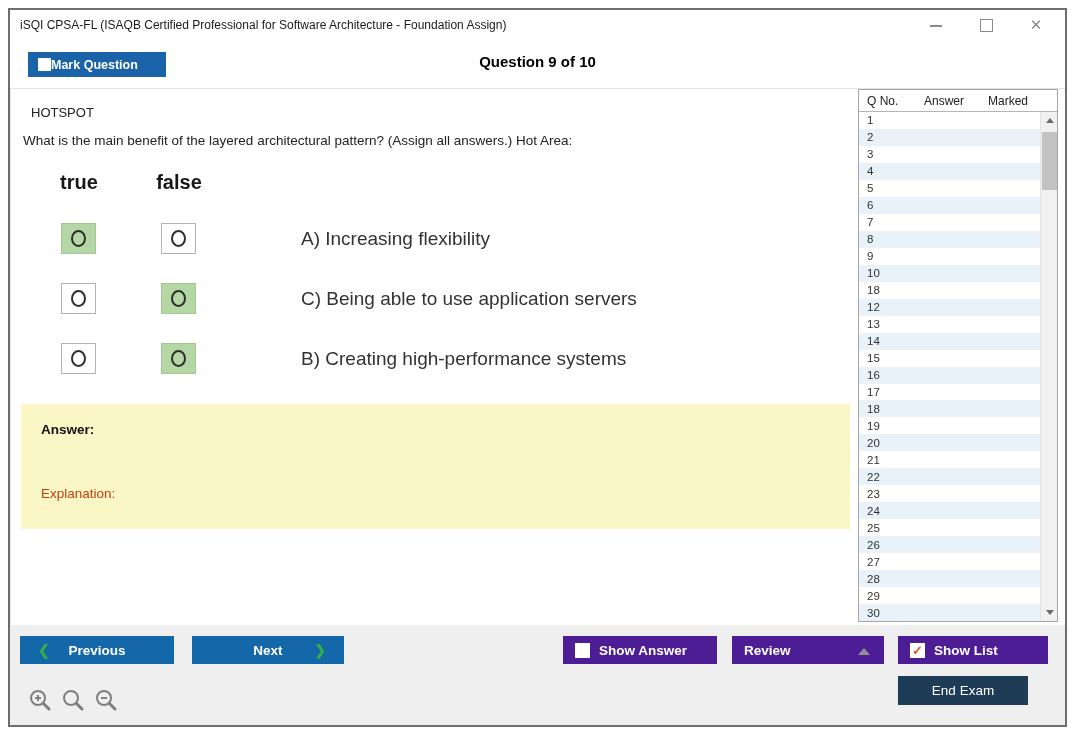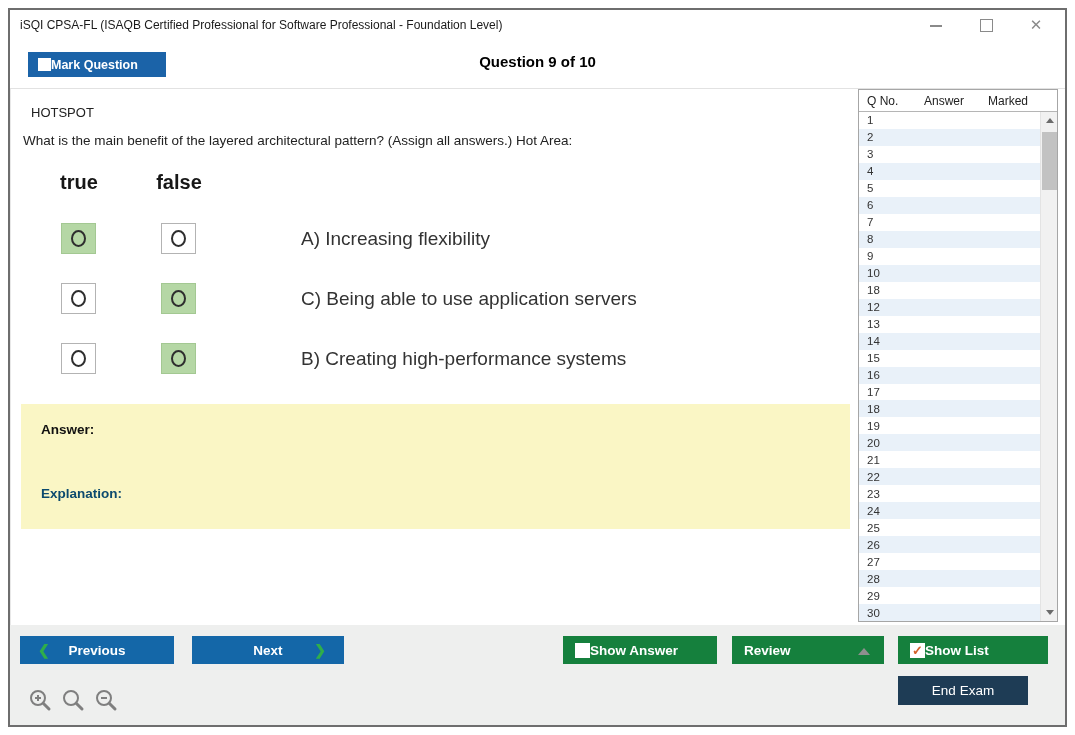--- a/index.html
+++ b/index.html
@@ -37,21 +37,21 @@
   .hs-row { position:relative; height:31px; margin-bottom:29px; }
   .hs-cell { position:absolute; top:0; width:35px; height:31px; background:#fff; border:1px solid #b3b3b3;
              display:flex; align-items:center; justify-content:center; cursor:pointer; }
   .hs-cell.c-true { left:50px; } .hs-cell.c-false { left:150px; }
   .hs-cell.hs-sel { background:#b5d7a5; border-color:#a3c892; }
   .hs-radio { width:15px; height:17px; border:2.5px solid #2e2e2e; border-radius:50%; background:transparent; }
   .hs-label { position:absolute; left:290px; top:0; height:31px; line-height:31px; font-size:19px; color:#333; white-space:nowrap; }
 
   .note-panel { position:absolute; left:10px; top:315px; width:829px; height:125px; background:#faf6c5; }
   .note-answer { position:absolute; left:20px; top:18px; font-size:13.5px; font-weight:700; color:#111; }
-  .note-expl { position:absolute; left:20px; top:82px; font-size:13.5px; font-weight:700; color:#0c4a6e; }
+  .note-expl { position:absolute; left:20px; top:82px; font-size:13.5px; font-weight:400; color:#c2410c; }
 
   
   .qlist { position:absolute; left:848px; top:0; width:200px; height:533px; background:#fff; border:1px solid #a6a6a6; }
   .q-head { position:absolute; left:0; top:0; width:100%; height:22px; border-bottom:1px solid #b5b5b5; display:flex; align-items:center; font-size:12px; color:#222; }
   .qh-no { width:55px; padding-left:8px; }
   .qh-ans { width:60px; text-align:center; }
   .qh-mark { width:68px; text-align:center; }
   #qlist-rows { position:absolute; left:0; top:22px; right:17px; bottom:0; display:flex; flex-direction:column; }
   .q-row { flex:1; display:flex; align-items:center; font-size:11.5px; color:#333; cursor:pointer; }
   .q-row.q-alt { background:#e9f1f9; }
@@ -64,40 +64,40 @@
   .sc-thumb { position:absolute; left:1px; top:20px; width:15px; height:58px; background:#c2c2c2; cursor:grab; }
 
   
   .footer { position:absolute; left:0; top:615px; width:100%; height:100px; background:#eeefee; }
   .btn { position:absolute; display:flex; align-items:center; justify-content:center; color:#fff; cursor:pointer; }
   .btn-blue { background:#1467a8; height:28px; top:11px; font-size:13.5px; font-weight:700; }
   .btn-prev { left:10px; width:154px; }
   .btn-next { left:182px; width:152px; }
   .chev { position:absolute; color:#2fae4a; font-size:14px; font-weight:700; top:6px; }
   .chev-l { left:18px; } .chev-r { right:18px; }
-  .btn-orange { background:#15803d; height:28px; top:11px; font-size:13.5px; font-weight:600; justify-content:flex-start; padding-left:12px; }
+  .btn-orange { background:#4c1d95; height:28px; top:11px; font-size:13.5px; font-weight:600; justify-content:flex-start; padding-left:12px; gap:9px; }
   .btn-show-answer { left:553px; width:154px; }
   .btn-review { left:722px; width:152px; }
   .btn-show-list { left:888px; width:150px; }
   .chk { width:15px; height:15px; background:#fff; flex:0 0 auto; color:#d2622b; font-size:13px; font-weight:700; line-height:15px; text-align:center; }
   .caret-up { position:absolute; right:14px; top:12px; width:0; height:0; border-left:6px solid transparent; border-right:6px solid transparent; border-bottom:7px solid #8f8f8f; }
   .btn-navy { background:#1e3c55; height:29px; top:51px; font-size:13.5px; font-weight:400; }
   .btn-save { left:722px; width:152px; }
   .btn-end { left:888px; width:130px; }
   .zoom-bar { position:absolute; left:18px; top:63px; display:flex; gap:9px; }
   .zoom-ic { width:24px; height:24px; cursor:pointer; }
 </style>
 </head>
 <body>
 
 <div class="window">
   <div class="inner">
 
     <div class="titlebar">
-      <span class="title-text">iSQI CPSA-FL (ISAQB Certified Professional for Software Professional - Foundation Level)</span>
+      <span class="title-text">iSQI CPSA-FL (ISAQB Certified Professional for Software Architecture - Foundation Assign)</span>
       <div class="win-controls">
         <span class="ctl ctl-min"></span>
         <span class="ctl ctl-max"></span>
         <span class="ctl ctl-close">✕</span>
       </div>
     </div>
 
     <div class="header">
       <div class="mark-btn">
         <span class="mark-box"></span>

